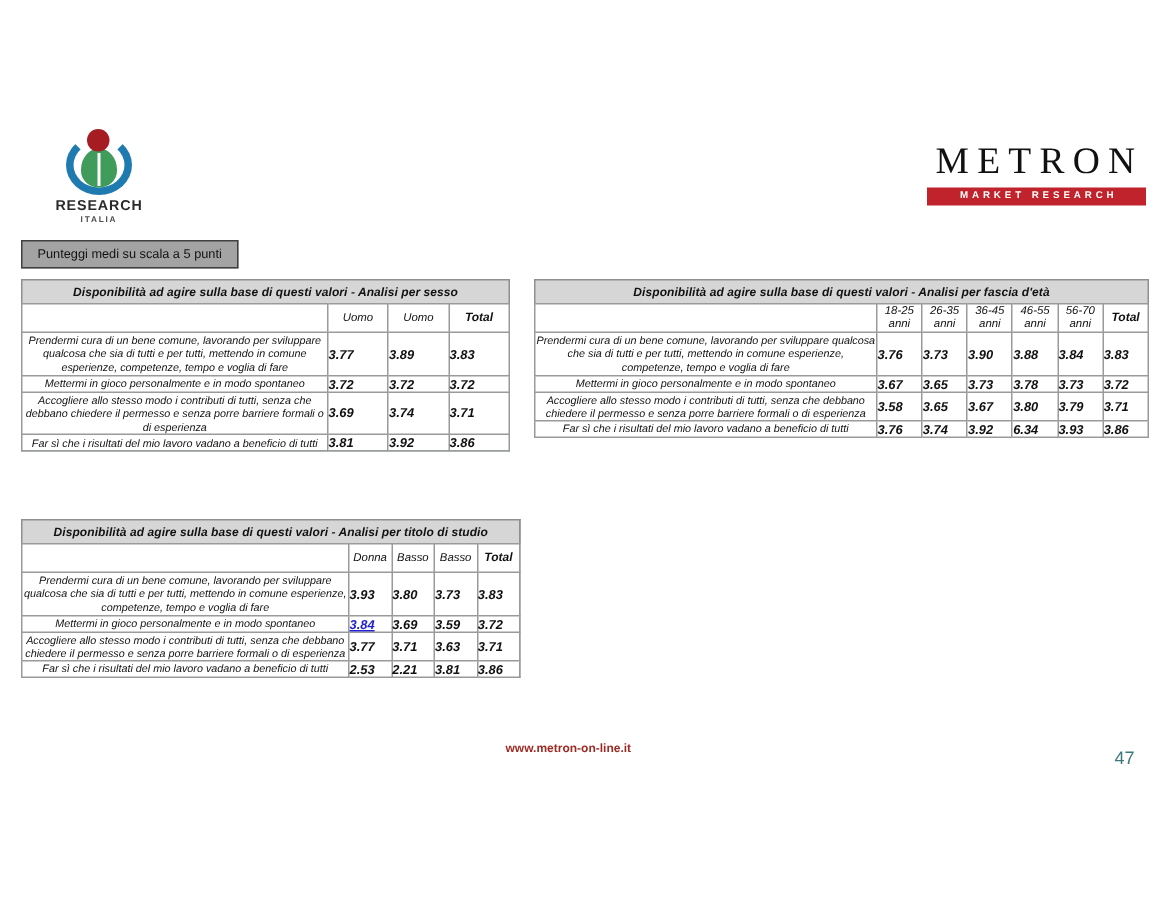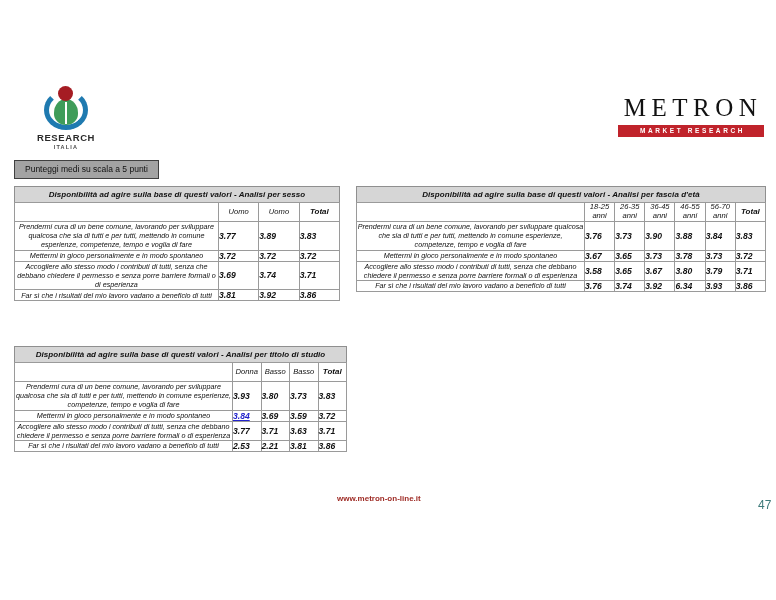--- a/index.html
+++ b/index.html
@@ -201,21 +201,20 @@
     font-size: 8px;
     font-weight: bold;
     color: #9e2a24;
   }
   .page-num {
     position: absolute;
     left: 743px; top: 498px;
     font-size: 12px;
     color: #3d7a7a;
     font-weight: normal;
-    margin-left: 15px;
   }
 </style>
 </head>
 <body>
 
 <div class="slide">
 
   <div class="wm-logo">
     <div class="wm-mark">
       <div class="wm-ring"></div>

